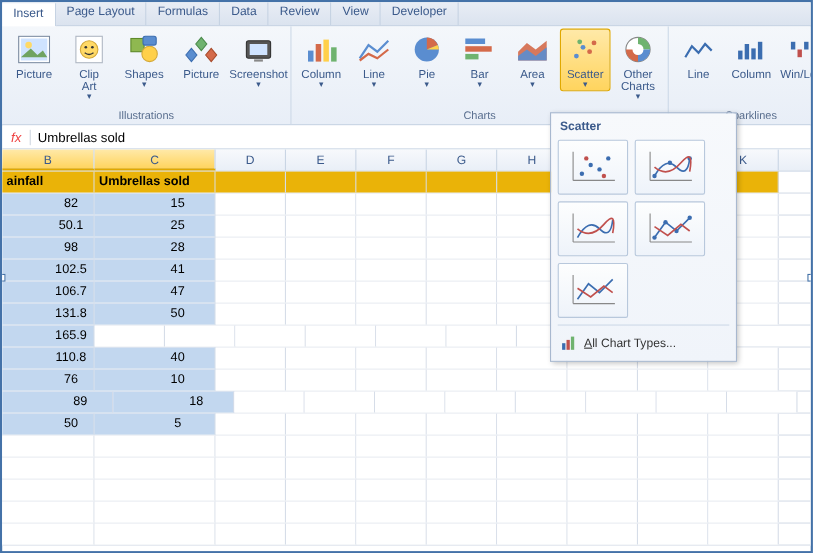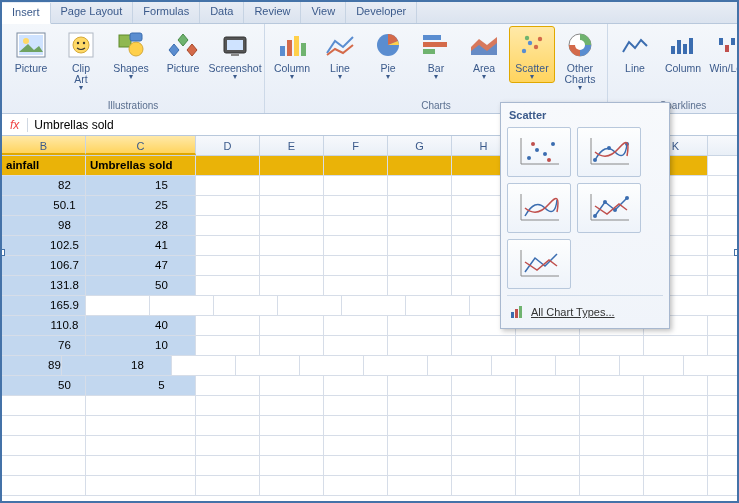--- a/index.html
+++ b/index.html
@@ -35,21 +35,21 @@
   .cell.hdr { font-weight: bold; }
   .cell.num { text-align: center; padding-left: 46px; }
   .cell.selbg { background: #c2d7ef; }
   .row.hrow .cell { background: #eab308; }
 
   .dropdown { position: absolute; top: 100px; left: 498px; width: 170px; background: linear-gradient(#f7f9fc,#f0f4fa); border: 1px solid #a8b8cf; box-shadow: 2px 2px 5px rgba(0,0,0,.25); padding: 4px 6px 6px 6px; z-index: 100; }
   .dd-title { font-size: 11px; font-weight: bold; color: #3b5a8b; padding: 2px 2px 6px 2px; }
   .dd-grid { display: flex; flex-wrap: wrap; gap: 6px; }
   .dd-opt { width: 64px; height: 50px; background: linear-gradient(#fdfefe,#eef3fa); border: 1px solid #b8c8dc; border-radius: 2px; display: flex; align-items: center; justify-content: center; cursor: pointer; }
   .dd-sep { height: 1px; background: #cdd9e8; margin: 6px 0; }
-  .dd-foot { display: flex; align-items: center; gap: 6px; font-size: 11px; color: #333; cursor: pointer; padding: 2px; text-decoration: underline; }
+  .dd-foot { display: flex; align-items: center; gap: 6px; font-size: 11px; color: #333; cursor: pointer; padding: 2px; }
   .dd-foot u { text-decoration: underline; }
 
   svg { display: block; }
 
   .handle { position:absolute; width:7px; height:7px; background:#fff; border:1px solid #4472a8; }
 </style>
 </head>
 <body>
 
 <div class="tabs">
@@ -382,21 +382,21 @@
         <div class="cell " style="width: 64px;"></div>
         <div class="cell " style="width: 64px;"></div>
         <div class="cell " style="width: 64px;"></div>
         <div class="cell " style="width: 64px;"></div>
         <div class="cell " style="width: 64px;"></div>
         <div class="cell " style="width: 64px;"></div>
         <div class="cell " style="width: 64px;"></div>
         <div class="cell " style="width: 64px;"></div>
       </div>
       <div class="row">
-        <div class="cell num selbg" style="width: 60px;">89</div>
+        <div class="cell num selbg" style="width: 101px;">89</div>
         <div class="cell num selbg" style="width: 110px;">18</div>
         <div class="cell " style="width: 64px;"></div>
         <div class="cell " style="width: 64px;"></div>
         <div class="cell " style="width: 64px;"></div>
         <div class="cell " style="width: 64px;"></div>
         <div class="cell " style="width: 64px;"></div>
         <div class="cell " style="width: 64px;"></div>
         <div class="cell " style="width: 64px;"></div>
         <div class="cell " style="width: 64px;"></div>
       </div>

